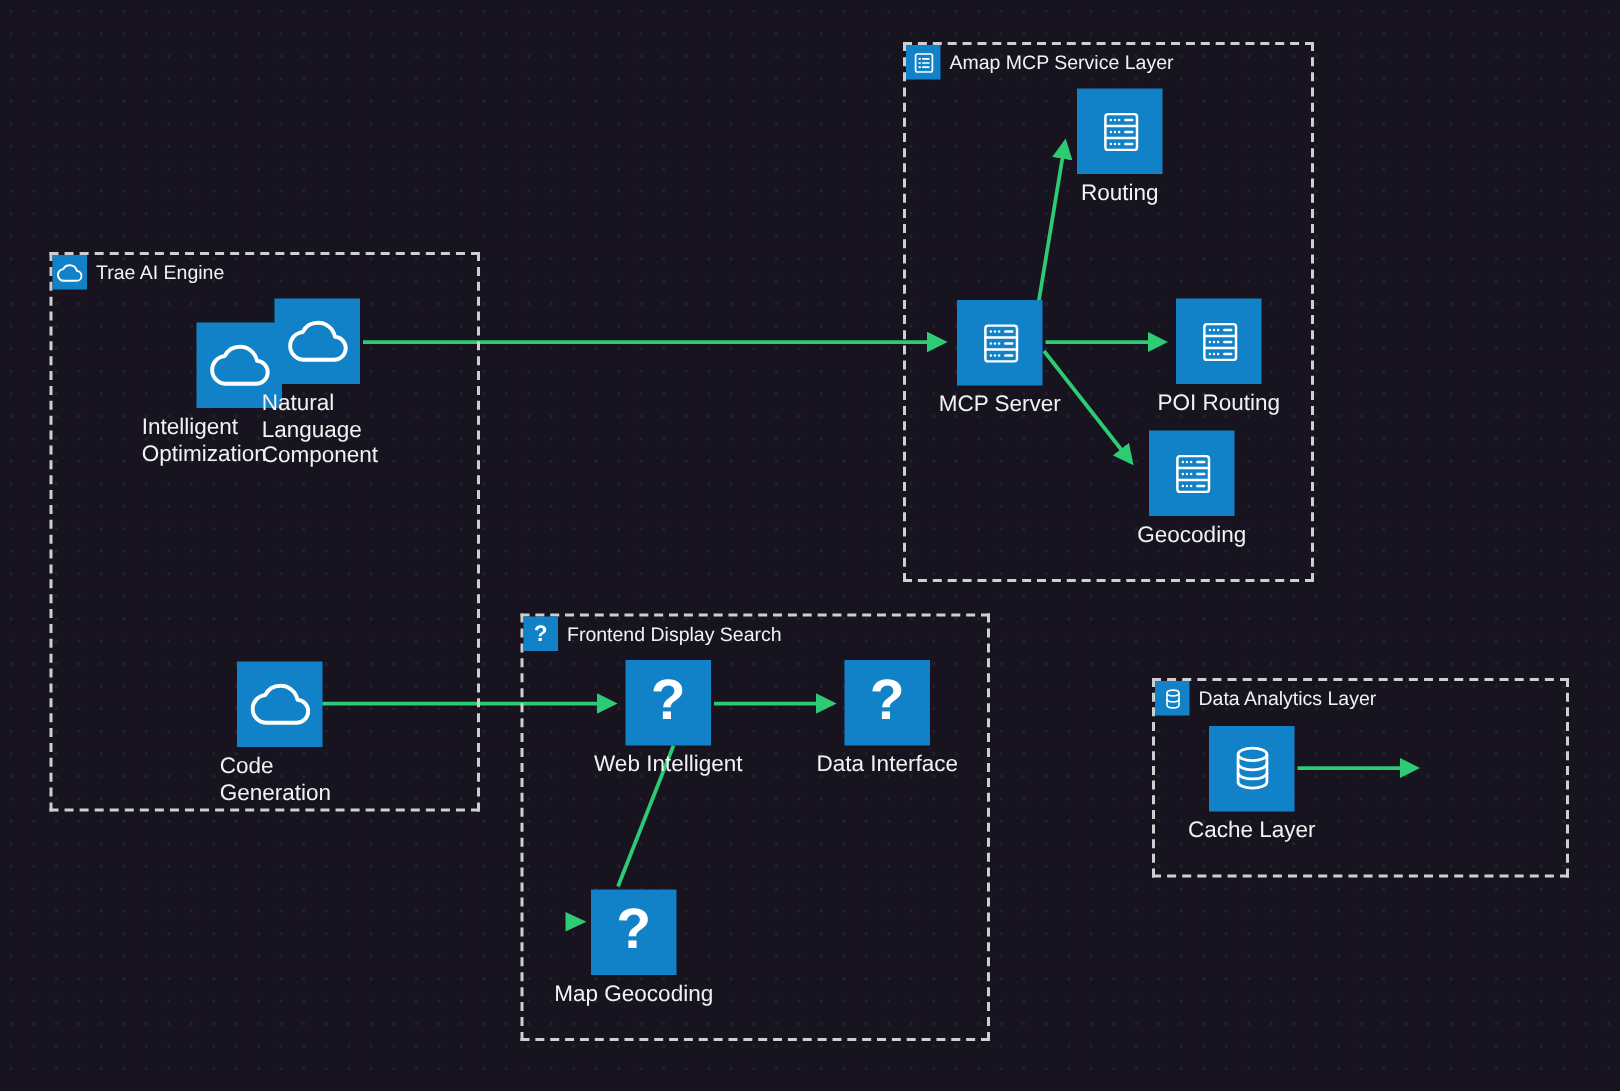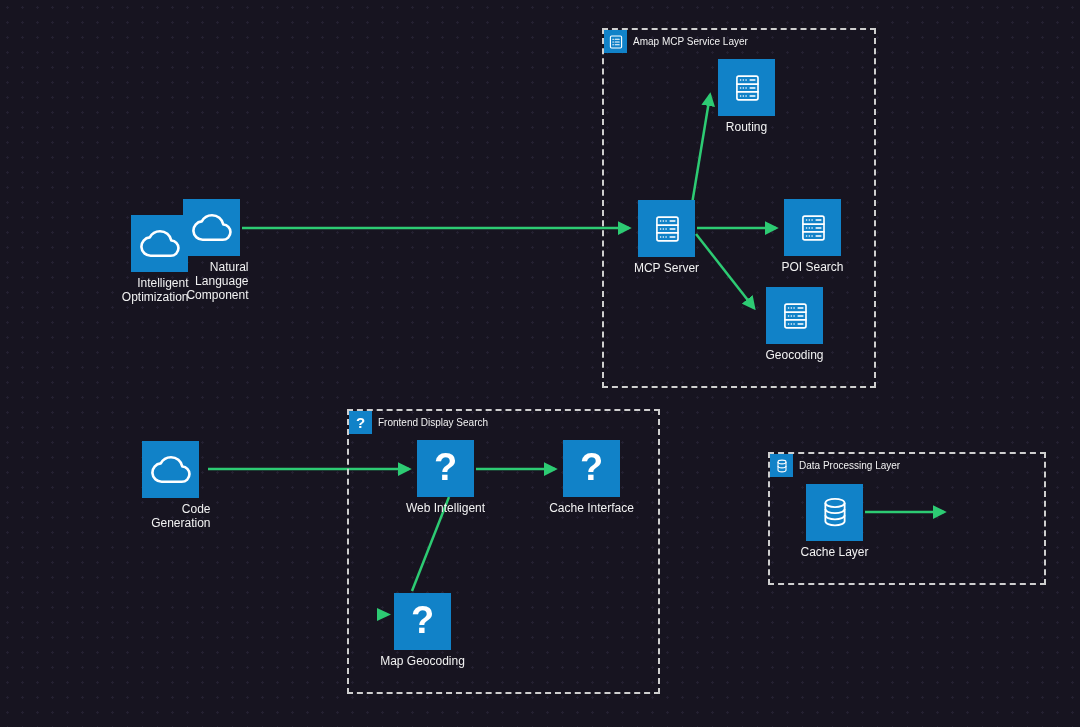--- a/index.html
+++ b/index.html
@@ -12,30 +12,30 @@
   }
   .group{
     position:absolute;border:2px dashed #cfcfcf;box-sizing:border-box;
   }
   .group-icon{
     position:absolute;left:0px;top:0px;width:23px;height:23px;background:#1182c8;
     display:flex;align-items:center;justify-content:center;color:#fff;
   }
   .group-label{
     position:absolute;left:29px;top:1px;height:22px;line-height:22px;
-    color:#f2f2f2;font-size:10px;white-space:nowrap;
+    color:#f2f2f2;font-size:13px;white-space:nowrap;
   }
   .node{position:absolute;width:57px;}
   .nodebox{
     width:57px;height:57px;background:#1182c8;
     display:flex;align-items:center;justify-content:center;
   }
   .nodelabel{
     position:absolute;top:61px;left:50%;transform:translateX(-50%);
-    color:#f2f2f2;font-size:12px;line-height:1.18;text-align:right;white-space:nowrap;
+    color:#f2f2f2;font-size:15px;line-height:1.18;text-align:left;white-space:nowrap;
   }
   .nodelabel.wrap{white-space:normal;}
   .qmark{color:#fff;font-size:38px;font-weight:700;line-height:1;padding-bottom:4px;}
   .qmark-small{color:#fff;font-size:15px;font-weight:700;line-height:1;}
   #edges{position:absolute;left:0;top:0;pointer-events:none;}
   svg{display:block;}
 </style>
 </head>
 <body>
 
@@ -55,20 +55,28 @@
       <path d="M 208,469 H 409" marker-end="url(#arrow)"></path>
       <path d="M 476,469 H 555" marker-end="url(#arrow)"></path>
       <path d="M 449,497 L 412,591"></path>
     </g>
     <polygon points="377,608 377,621 391,614.5" fill="#2dcb73"></polygon>
     <g stroke="#2dcb73" stroke-width="2.5" fill="none">
       <path d="M 865,512 H 944" marker-end="url(#arrow)"></path>
     </g>
   </svg>
 
+  <div class="group" style="left:33px;top:168px;width:287px;height:373px;">
+    <div class="group-icon">
+      <svg width="17" height="14" viewBox="-1 3 26 18" fill="none" stroke="#fff" stroke-width="2" stroke-linejoin="round" stroke-linecap="round">
+        <path d="M19.35 10.04A7.49 7.49 0 0 0 12 4C9.11 4 6.6 5.64 5.35 8.04A5.994 5.994 0 0 0 6 20h13c2.76 0 5-2.24 5-5 0-2.64-2.05-4.78-4.65-4.96z"></path>
+      </svg>
+    </div>
+    <div class="group-label">Trae AI Engine</div>
+  </div>
 
   <div class="group" style="left:602px;top:28px;width:274px;height:360px;">
     <div class="group-icon">
       <svg width="16" height="16" viewBox="0 0 20 20" fill="none" stroke="#fff" stroke-width="1.4" stroke-linecap="round">
         <rect x="3" y="2.5" width="14" height="15" rx="1.5"></rect>
         <line x1="6" y1="6.5" x2="6.8" y2="6.5"></line>
           <line x1="9" y1="6.5" x2="14" y2="6.5"></line>
         <line x1="6" y1="10" x2="6.8" y2="10"></line>
           <line x1="9" y1="10" x2="14" y2="10"></line>
         <line x1="6" y1="13.5" x2="6.8" y2="13.5"></line>
@@ -86,42 +94,42 @@
   </div>
 
   <div class="group" style="left:768px;top:452px;width:278px;height:133px;">
     <div class="group-icon">
       <svg width="16" height="16" viewBox="0 0 22 22" fill="none" stroke="#fff" stroke-width="1.5">
         <ellipse cx="11" cy="5.5" rx="5.5" ry="2.6"></ellipse>
         <path d="M5.5 5.5 V16.5 a5.5 2.6 0 0 0 11 0 V5.5"></path>
         <path d="M5.5 11 a5.5 2.6 0 0 0 11 0"></path>
       </svg>
     </div>
-    <div class="group-label">Data Processing Layer</div>
+    <div class="group-label">Data Analytics Layer</div>
   </div>
 
   <div class="node" style="left:95px;top:215px;padding-left:36px;">
     <div class="nodebox">
       <svg width="40" height="29" viewBox="-1 3 26 18" fill="none" stroke="#fff" stroke-width="1.7" stroke-linejoin="round" stroke-linecap="round">
         <path d="M19.35 10.04A7.49 7.49 0 0 0 12 4C9.11 4 6.6 5.64 5.35 8.04A5.994 5.994 0 0 0 6 20h13c2.76 0 5-2.24 5-5 0-2.64-2.05-4.78-4.65-4.96z"></path>
       </svg>
     </div>
     <div class="nodelabel wrap" style="width:94px">Intelligent Optimization</div>
   </div>
 
   <div class="node" style="left:183px;top:199px;">
     <div class="nodebox">
       <svg width="40" height="29" viewBox="-1 3 26 18" fill="none" stroke="#fff" stroke-width="1.7" stroke-linejoin="round" stroke-linecap="round">
         <path d="M19.35 10.04A7.49 7.49 0 0 0 12 4C9.11 4 6.6 5.64 5.35 8.04A5.994 5.994 0 0 0 6 20h13c2.76 0 5-2.24 5-5 0-2.64-2.05-4.78-4.65-4.96z"></path>
       </svg>
     </div>
     <div class="nodelabel wrap" style="width:74px">Natural Language Component</div>
   </div>
 
-  <div class="node" style="left:142px;top:441px;">
+  <div class="node" style="left:158px;top:441px;">
     <div class="nodebox">
       <svg width="40" height="29" viewBox="-1 3 26 18" fill="none" stroke="#fff" stroke-width="1.7" stroke-linejoin="round" stroke-linecap="round">
         <path d="M19.35 10.04A7.49 7.49 0 0 0 12 4C9.11 4 6.6 5.64 5.35 8.04A5.994 5.994 0 0 0 6 20h13c2.76 0 5-2.24 5-5 0-2.64-2.05-4.78-4.65-4.96z"></path>
       </svg>
     </div>
     <div class="nodelabel wrap" style="width:80px">Code Generation</div>
   </div>
 
   <div class="node" style="left:638px;top:200px;text-decoration:underline;">
     <div class="nodebox">
@@ -182,21 +190,21 @@
         <line x1="17" y1="24" x2="17.01" y2="24"></line>
           <line x1="20" y1="24" x2="20.01" y2="24"></line>
           <line x1="23" y1="24" x2="23.01" y2="24"></line>
           <line x1="27.5" y1="24" x2="32.5" y2="24"></line>
         <line x1="17" y1="32.7" x2="17.01" y2="32.7"></line>
           <line x1="20" y1="32.7" x2="20.01" y2="32.7"></line>
           <line x1="23" y1="32.7" x2="23.01" y2="32.7"></line>
           <line x1="27.5" y1="32.7" x2="32.5" y2="32.7"></line>
       </svg>
     </div>
-    <div class="nodelabel">POI Search</div>
+    <div class="nodelabel">POI Routing</div>
   </div>
 
   <div class="node" style="left:766px;top:287px;">
     <div class="nodebox">
       <svg width="44" height="44" viewBox="0 0 48 48" fill="none" stroke="#fff" stroke-width="1.8" stroke-linecap="round">
         <rect x="13" y="11" width="23" height="26" rx="2"></rect>
         <line x1="13" y1="19.7" x2="36" y2="19.7"></line>
           <line x1="13" y1="28.3" x2="36" y2="28.3"></line>
         <line x1="17" y1="15.3" x2="17.01" y2="15.3"></line>
           <line x1="20" y1="15.3" x2="20.01" y2="15.3"></line>
@@ -219,21 +227,21 @@
     <div class="nodebox">
       <span class="qmark">?</span>
     </div>
     <div class="nodelabel">Web Intelligent</div>
   </div>
 
   <div class="node" style="left:563px;top:440px;">
     <div class="nodebox">
       <span class="qmark">?</span>
     </div>
-    <div class="nodelabel">Cache Interface</div>
+    <div class="nodelabel">Data Interface</div>
   </div>
 
   <div class="node" style="left:394px;top:593px;">
     <div class="nodebox">
       <span class="qmark">?</span>
     </div>
     <div class="nodelabel">Map Geocoding</div>
   </div>
 
   <div class="node" style="left:806px;top:484px;border-radius:24px;">

